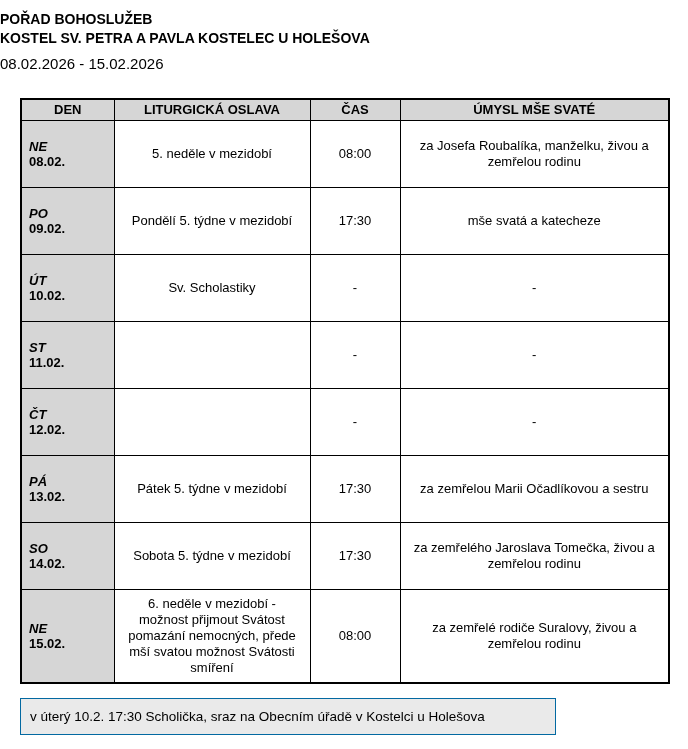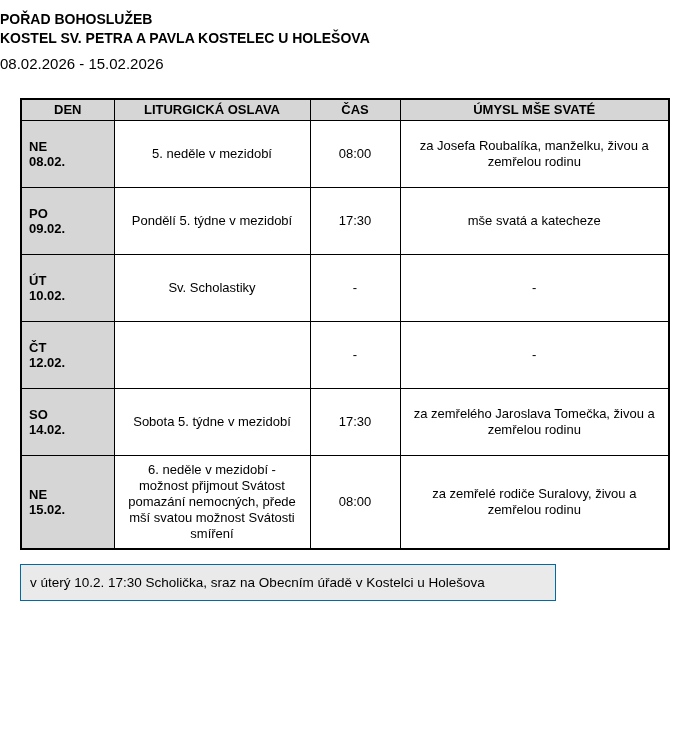--- a/index.html
+++ b/index.html
@@ -44,21 +44,21 @@
 
   tbody tr { height: 67px; }
   tbody tr.tall { height: 94px; }
 
   td.den {
     background: #d6d6d6;
     font-weight: bold;
     text-align: left;
     padding-left: 7px;
   }
-  td.den .day { display: inline-block; width: 48px; }
+  td.den .day { display: inline-block; width: 48px; font-style: italic; }
   td.oslava, td.cas, td.umysl { text-align: center; line-height: 16px; }
 
   .footer-note {
     width: 536px;
     margin: 14px 0 0 20px;
     border: 1px solid #0369a1;
     background: #eaeaea;
     padding: 10px 9px;
     font-size: 13.5px;
   }
@@ -100,24 +100,36 @@
       <td class="cas">17:30</td>
       <td class="umysl">mše svatá a katecheze</td>
     </tr>
     <tr>
       <td class="den"><span class="day">ÚT</span><span>10.02.</span></td>
       <td class="oslava">Sv. Scholastiky</td>
       <td class="cas">-</td>
       <td class="umysl">-</td>
     </tr>
     <tr>
+      <td class="den"><span class="day">ST</span><span>11.02.</span></td>
+      <td class="oslava"></td>
+      <td class="cas">-</td>
+      <td class="umysl">-</td>
+    </tr>
+    <tr>
       <td class="den"><span class="day">ČT</span><span>12.02.</span></td>
       <td class="oslava"></td>
       <td class="cas">-</td>
       <td class="umysl">-</td>
+    </tr>
+    <tr>
+      <td class="den"><span class="day">PÁ</span><span>13.02.</span></td>
+      <td class="oslava">Pátek 5. týdne v mezidobí</td>
+      <td class="cas">17:30</td>
+      <td class="umysl">za zemřelou Marii Očadlíkovou a sestru</td>
     </tr>
     <tr>
       <td class="den"><span class="day">SO</span><span>14.02.</span></td>
       <td class="oslava">Sobota 5. týdne v mezidobí</td>
       <td class="cas">17:30</td>
       <td class="umysl">za zemřelého Jaroslava Tomečka, živou a zemřelou rodinu</td>
     </tr>
     <tr class="tall">
       <td class="den"><span class="day">NE</span><span>15.02.</span></td>
       <td class="oslava">6. neděle v mezidobí - možnost přijmout Svátost pomazání nemocných, přede mší svatou možnost Svátosti smíření</td>

